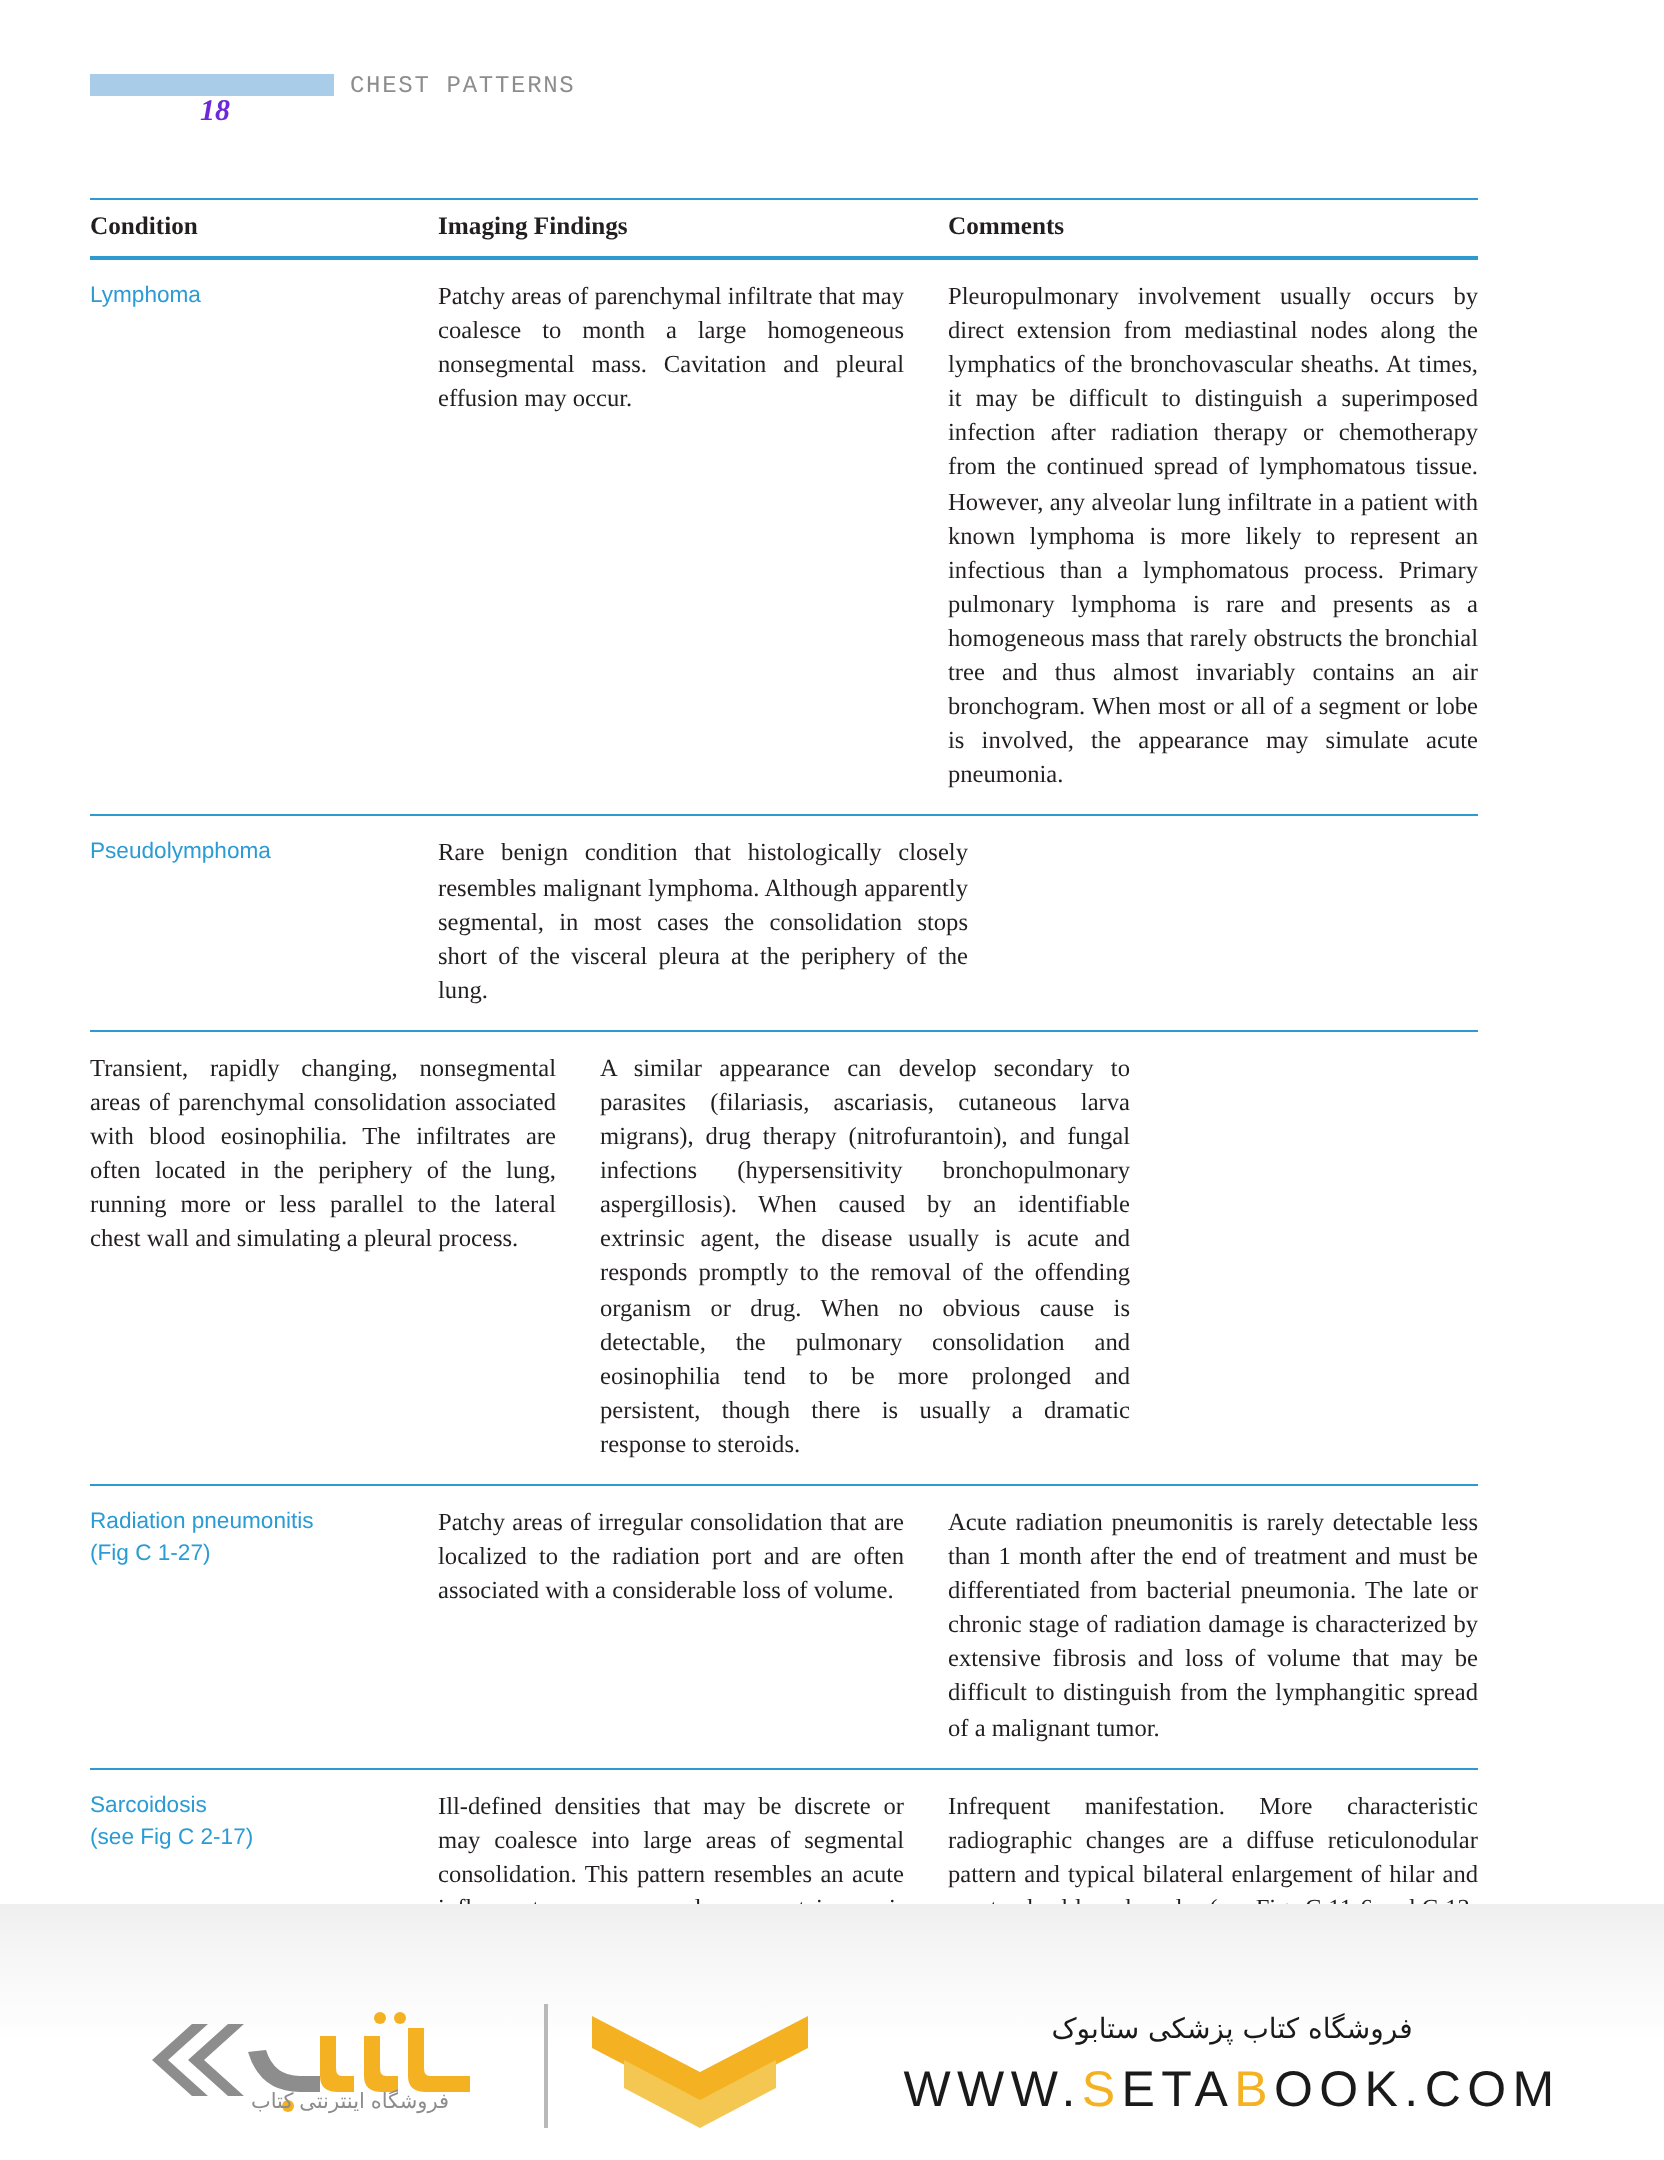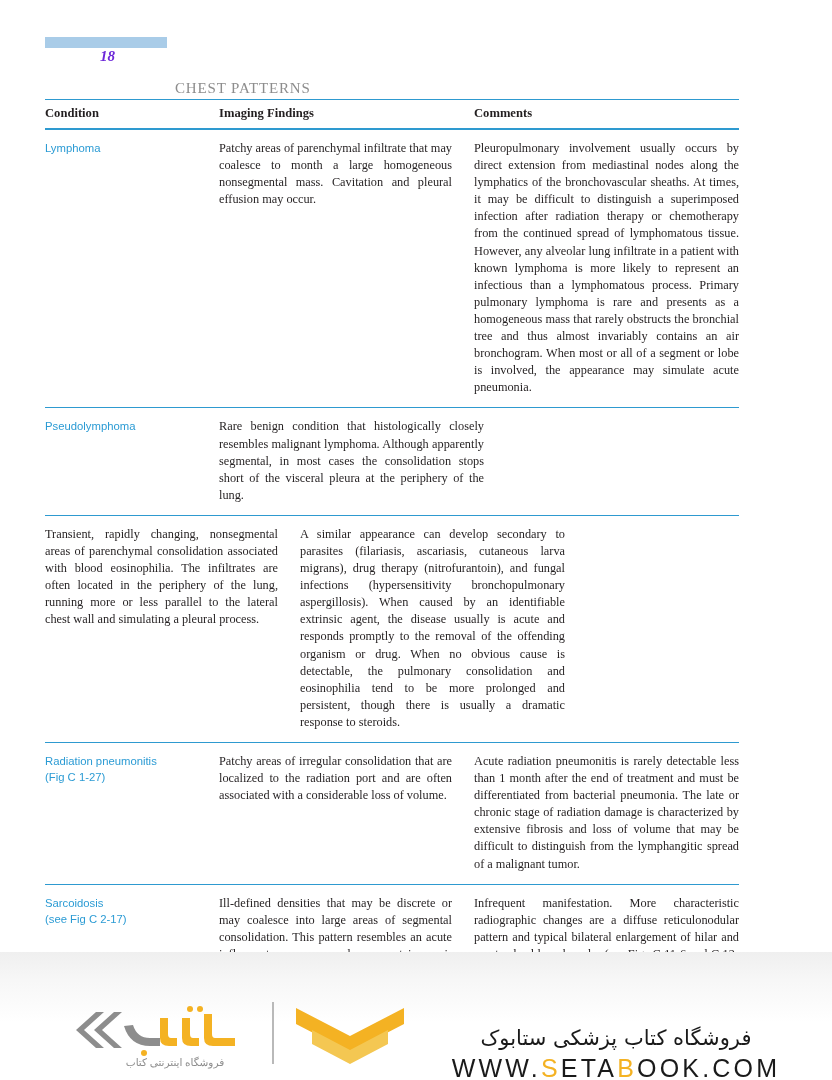--- a/index.html
+++ b/index.html
@@ -37,26 +37,25 @@
     left: 0;
     top: 3px;
     width: 122px;
     height: 11px;
     background: #a9cce8;
   }
   .rh-title {
     position: absolute;
     left: 130px;
     top: 2px;
-    font-family: Liberation Serif, serif;
-    font-size: 15px;
+    font-family: Liberation Mono, monospace;
+    font-size: 12px;
     letter-spacing: 0.85px;
     color: #8d8d8d;
     white-space: nowrap;
-    margin-top: 44px;
   }
   .rh-pageno {
     position: absolute;
     left: 55px;
     top: 14px;
     font-family: "Liberation Serif", serif;
     font-style: italic;
     font-weight: bold;
     font-size: 15px;
     color: #6d28d9;
@@ -138,24 +137,24 @@
     height: 72px;
   }
   .logo-mark {
     position: absolute;
     left: 0;
     top: 0;
   }
   .logo-sub {
     position: absolute;
     left: 18px;
-    top: 56px;
+    top: 44px;
     width: 170px;
     text-align: center;
-    font-family: Liberation Serif, serif;
+    font-family: Liberation Sans, sans-serif;
     font-size: 10.5px;
     color: #8d8d8d;
     direction: rtl;
   }
   .logo-divider {
     position: absolute;
     left: 200px;
     top: 2px;
     width: 2px;
     height: 62px;
@@ -164,25 +163,24 @@
 
   .site-block {
     position: absolute;
     left: 430px;
     top: 1002px;
     width: 372px;
     text-align: center;
   }
   .site-fa {
     font-family: "DejaVu Sans", sans-serif;
-    font-size: 21px;
+    font-size: 14px;
     color: #1a1a1a;
     direction: rtl;
     line-height: 26px;
-    margin-top: 23px;
   }
   .site-url {
     font-family: "Liberation Sans", sans-serif;
     font-size: 25px;
     letter-spacing: 3.2px;
     color: #1a1a1a;
     line-height: 34px;
     white-space: nowrap;
   }
   .site-url .hl { color: #f4b223; }

